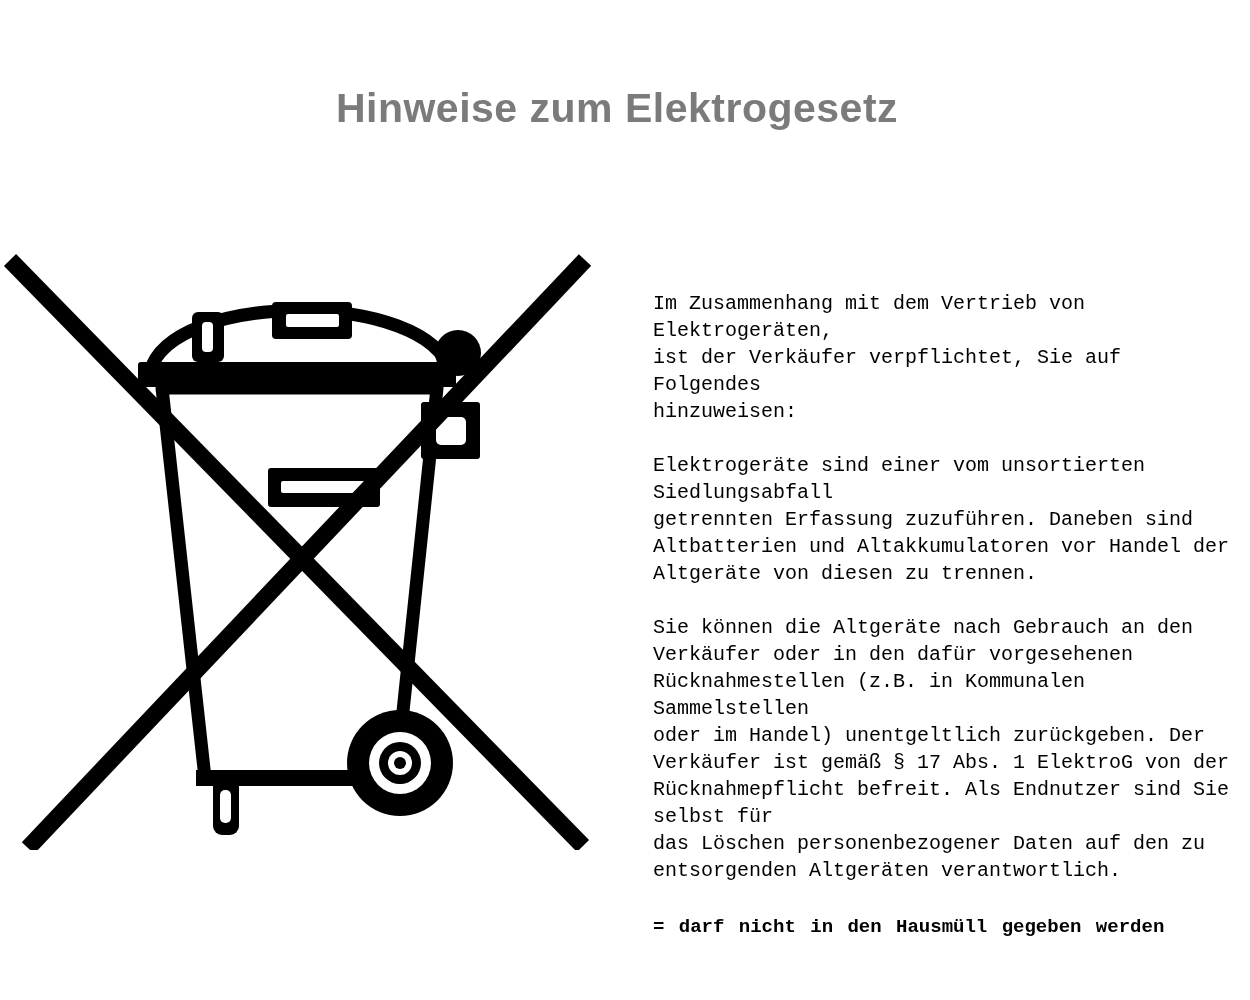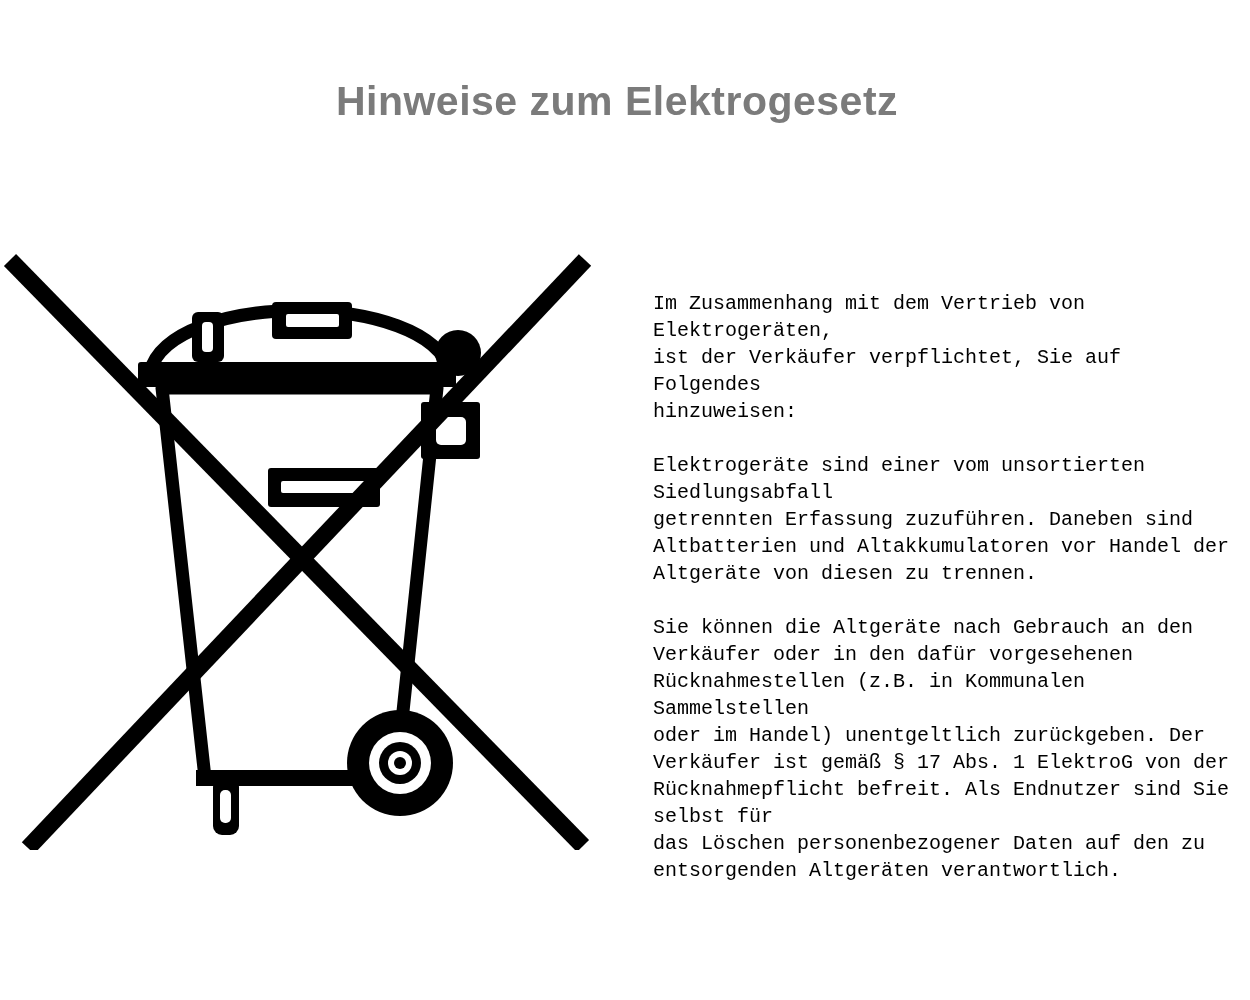--- a/index.html
+++ b/index.html
@@ -6,21 +6,21 @@
   body{
     width:1250px;height:1000px;position:relative;overflow:hidden;
     background:#ffffff;
     font-family:"Liberation Sans", sans-serif;
   }
   .page-title{
     position:absolute;top:70px;left:0;right:16px;
     text-align:center;
     font-size:41px;font-weight:700;letter-spacing:0.5px;
     color:#7b7b7b;
-    margin:8px;
+    margin:15px;
   }
   .icon-wrap{
     position:absolute;left:0;top:250px;width:600px;height:600px;
     color:#000000;
   }
   .icon-wrap svg{display:block;width:100%;height:100%;}
   .text-col{
     position:absolute;left:653px;top:290px;width:585px;
     color:#000000;
     font-size:20px;line-height:27px;font-family:Liberation Mono, monospace;
@@ -95,13 +95,14 @@
 Altbatterien und Altakkumulatoren vor Handel der
 Altgeräte von diesen zu trennen.</p>
   <p>Sie können die Altgeräte nach Gebrauch an den
 Verkäufer oder in den dafür vorgesehenen
 Rücknahmestellen (z.B. in Kommunalen Sammelstellen
 oder im Handel) unentgeltlich zurückgeben. Der
 Verkäufer ist gemäß § 17 Abs. 1 ElektroG von der
 Rücknahmepflicht befreit. Als Endnutzer sind Sie selbst für
 das Löschen personenbezogener Daten auf den zu
 entsorgenden Altgeräten verantwortlich.</p>
+  <div class="disposal-note">= darf nicht in den Hausmüll gegeben werden</div>
 </div>
 
 </body></html>

